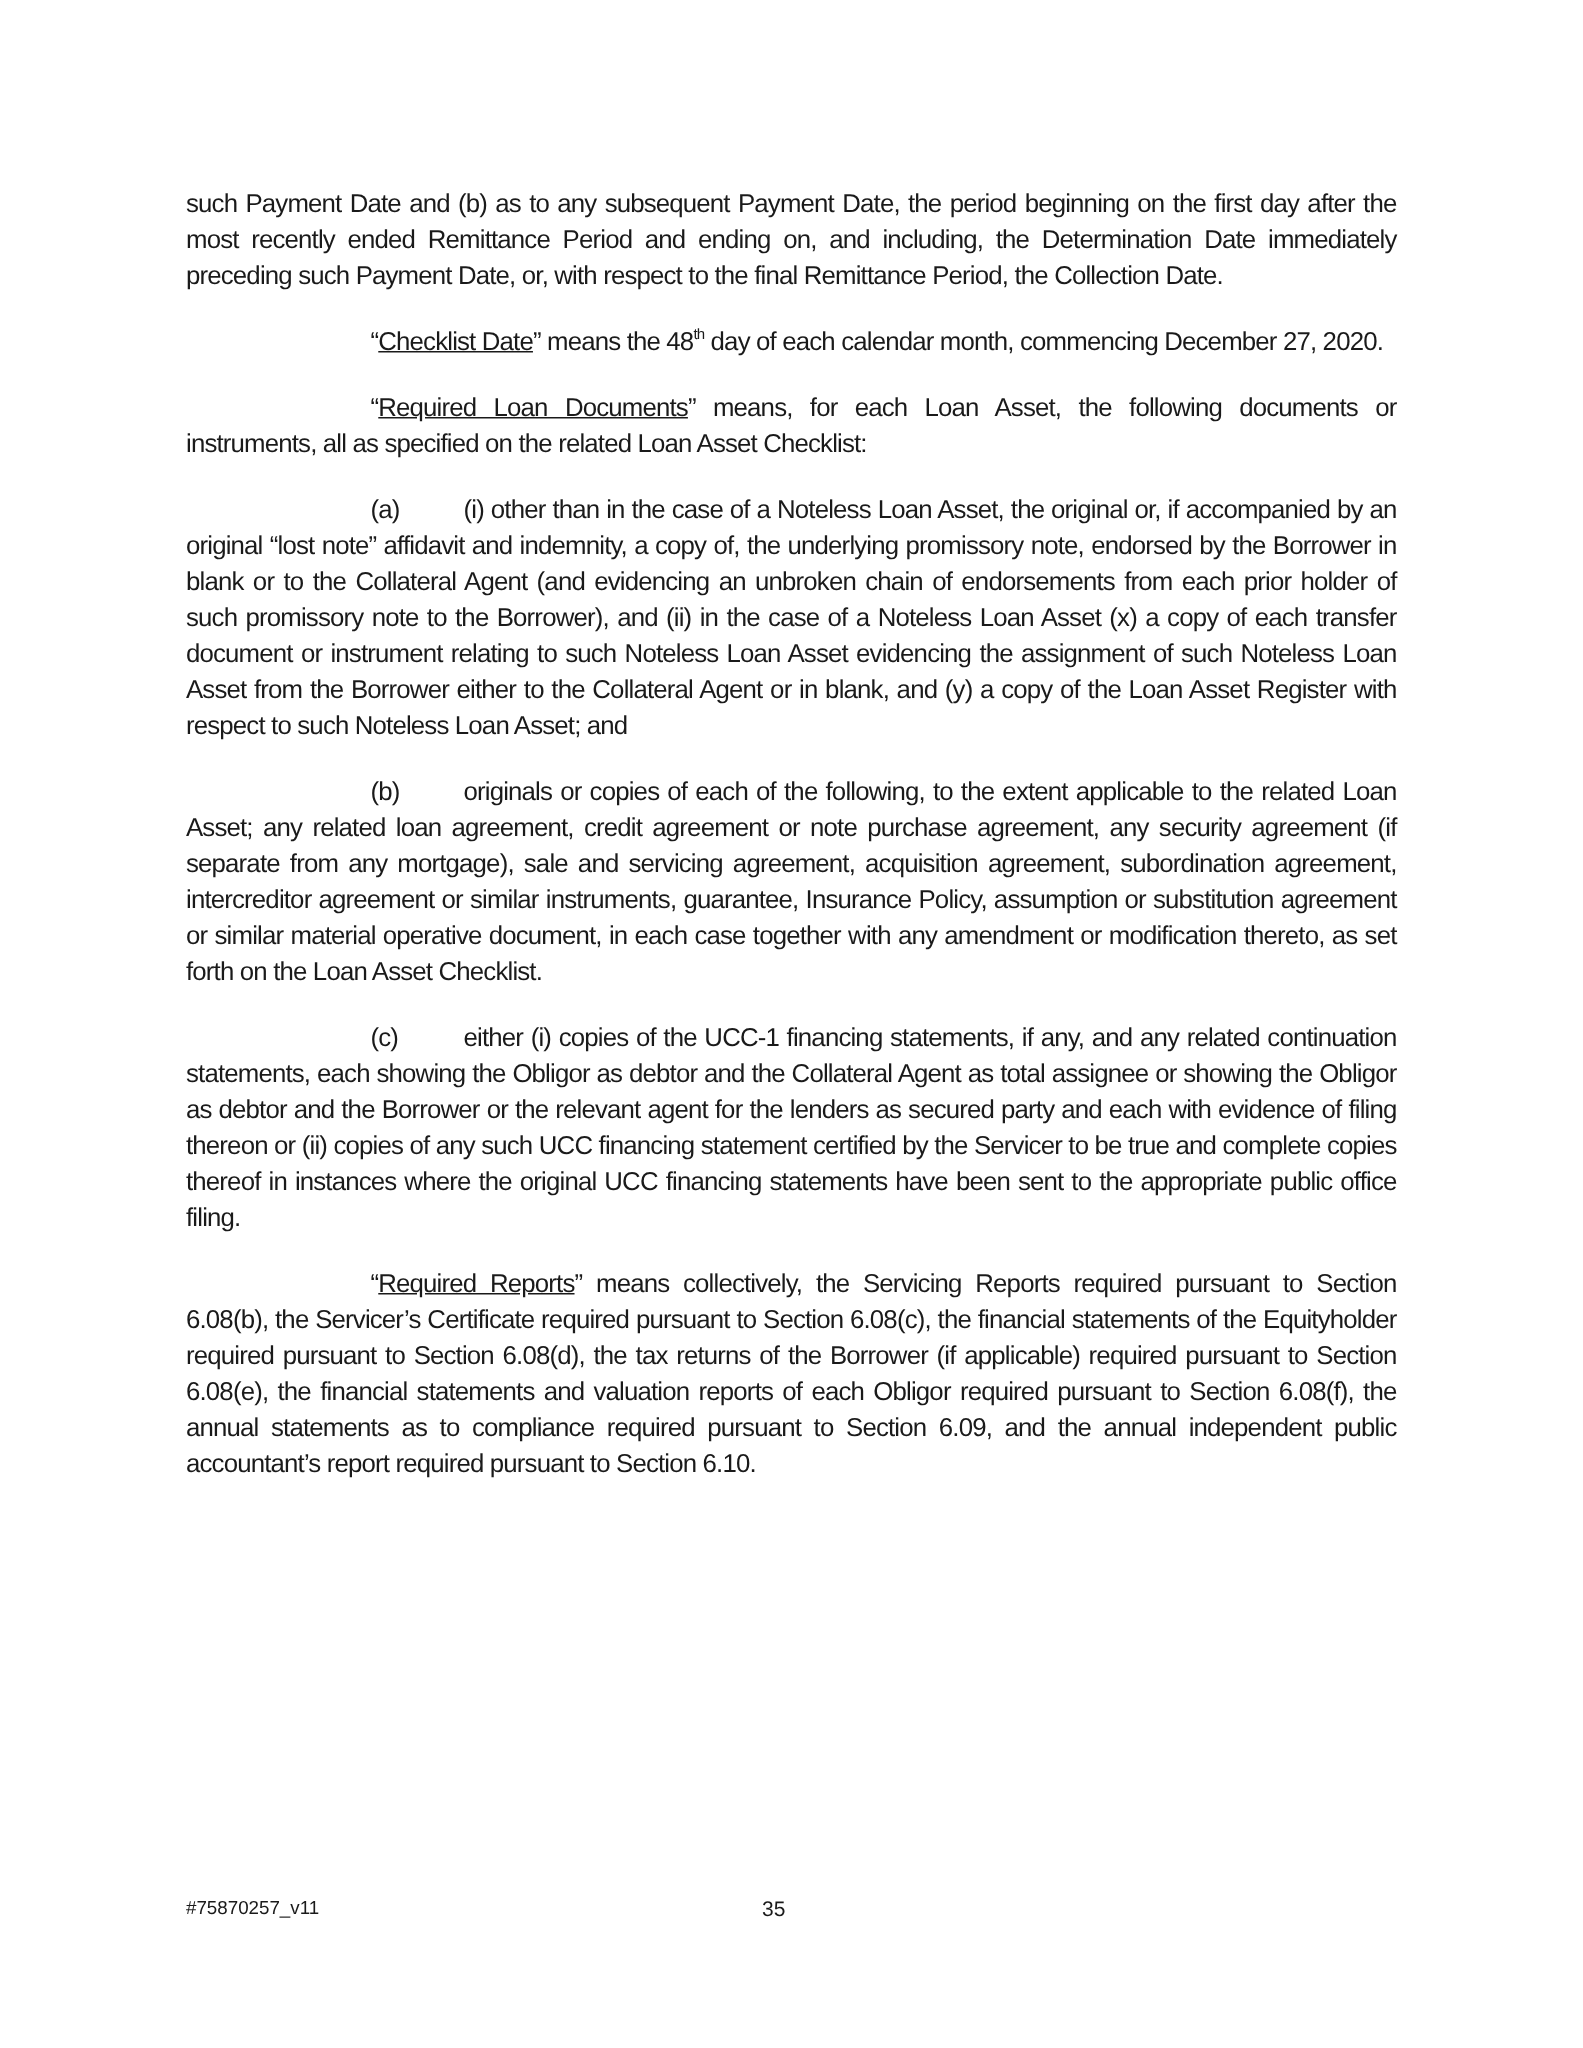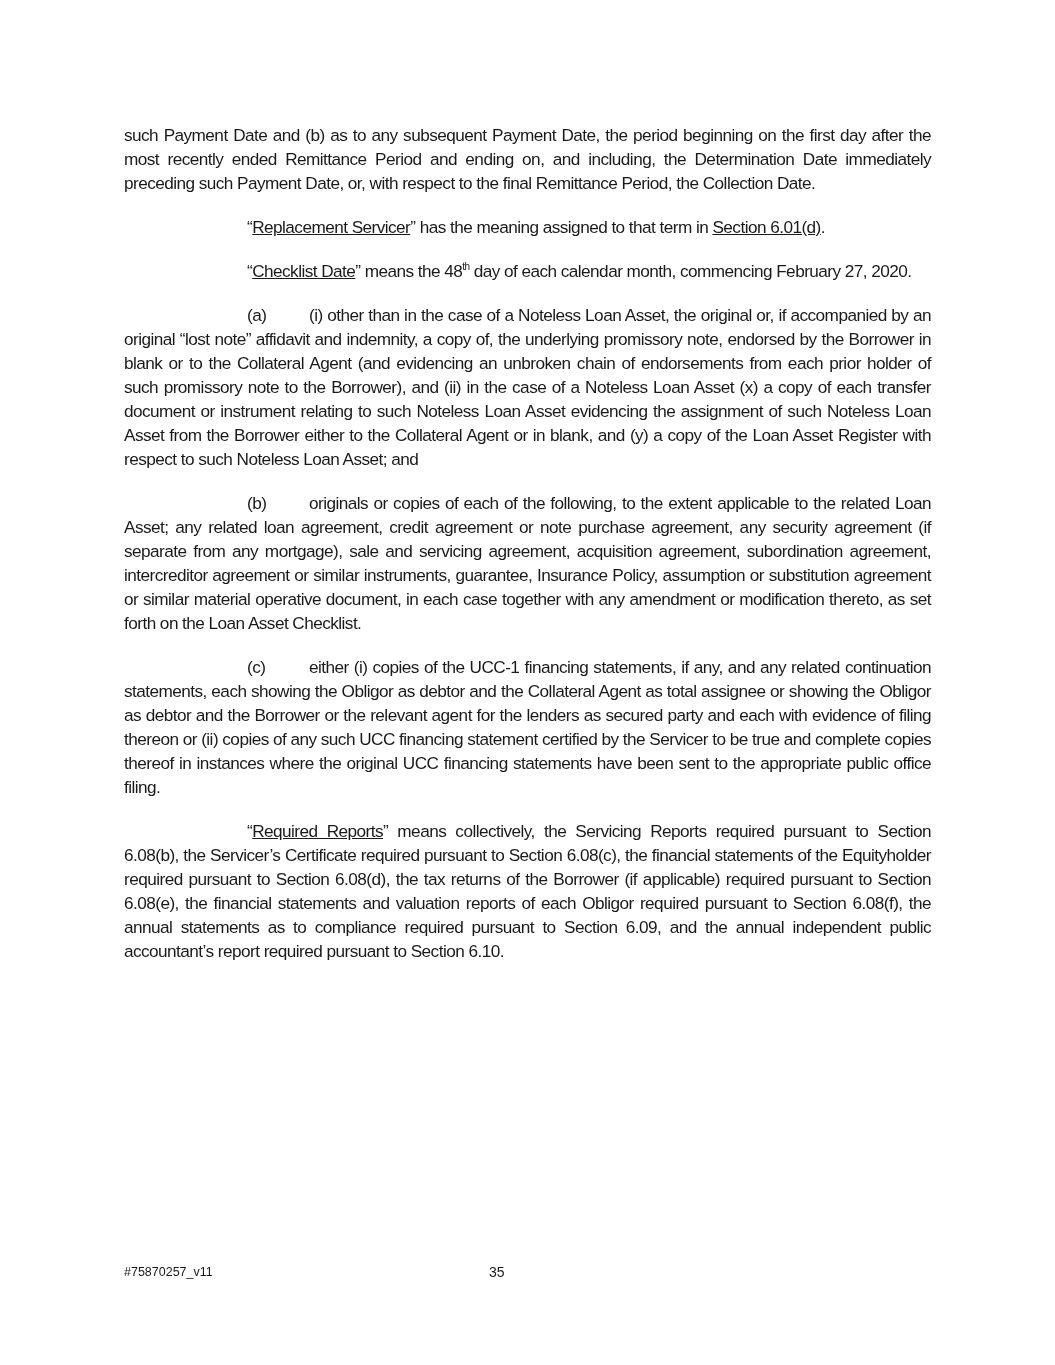--- a/index.html
+++ b/index.html
@@ -16,37 +16,37 @@
     .para { margin: 0 0 20px 0; text-align: justify; }
     .para.indent { text-indent: 123px; }
     .u { text-decoration: underline; }
     sup { font-size: 10px; line-height: 0; vertical-align: 7px; }
     .label-tab { display: inline-block; width: 62px; text-indent: 0; }
     .footer-id {
       position: absolute; left: 124px; top: 1265px;
       font-family: "Liberation Sans", sans-serif; font-size: 12.5px; color: #1a1a1a;
     }
     .footer-page {
-      position: absolute; left: 489px; top: 1264px;
+      position: absolute; left: 508px; top: 1264px;
       font-family: "Liberation Sans", sans-serif; font-size: 14px; color: #1a1a1a;
     }
   </style>
 </head>
 <body>
 
 <div class="page">
   <div class="body-text">
 
     <p class="para">such Payment Date and (b) as to any subsequent Payment Date, the period beginning on the first day after the most recently ended Remittance Period and ending on, and including, the Determination Date immediately preceding such Payment Date, or, with respect to the final Remittance Period, the Collection Date.</p>
 
-    <p class="para indent"><span>“</span><span class="u">Replacement Servicer</span><span>”</span><span> has the meaning assigned to that term in </span><span class="u">Section 6.01(d)</span><span>.</span></p>
 
-    <p class="para indent"><span>“</span><span class="u">Checklist Date</span><span>”</span><span> means the 48</span><sup>th</sup><span> day of each calendar month, commencing February 27, 2020.</span></p>
+    <p class="para indent"><span>“</span><span class="u">Checklist Date</span><span>”</span><span> means the 48</span><sup>th</sup><span> day of each calendar month, commencing December 27, 2020.</span></p>
 
 
+    <p class="para indent"><span>“</span><span class="u">Required Loan Documents</span><span>”</span><span> means, for each Loan Asset, the following documents or instruments, all as specified on the related Loan Asset Checklist:</span></p>
 
     <p class="para indent"><span class="label-tab">(a)</span><span>(i) other than in the case of a Noteless Loan Asset, the original or, if accompanied by an original “lost note” affidavit and indemnity, a copy of, the underlying promissory note, endorsed by the Borrower in blank or to the Collateral Agent (and evidencing an unbroken chain of endorsements from each prior holder of such promissory note to the Borrower), and (ii) in the case of a Noteless Loan Asset (x) a copy of each transfer document or instrument relating to such Noteless Loan Asset evidencing the assignment of such Noteless Loan Asset from the Borrower either to the Collateral Agent or in blank, and (y) a copy of the Loan Asset Register with respect to such Noteless Loan Asset; and</span></p>
 
     <p class="para indent"><span class="label-tab">(b)</span><span>originals or copies of each of the following, to the extent applicable to the related Loan Asset; any related loan agreement, credit agreement or note purchase agreement, any security agreement (if separate from any mortgage), sale and servicing agreement, acquisition agreement, subordination agreement, intercreditor agreement or similar instruments, guarantee, Insurance Policy, assumption or substitution agreement or similar material operative document, in each case together with any amendment or modification thereto, as set forth on the Loan Asset Checklist.</span></p>
 
     <p class="para indent"><span class="label-tab">(c)</span><span>either (i) copies of the UCC-1 financing statements, if any, and any related continuation statements, each showing the Obligor as debtor and the Collateral Agent as total assignee or showing the Obligor as debtor and the Borrower or the relevant agent for the lenders as secured party and each with evidence of filing thereon or (ii) copies of any such UCC financing statement certified by the Servicer to be true and complete copies thereof in instances where the original UCC financing statements have been sent to the appropriate public office filing.</span></p>
 
     <p class="para indent"><span>“</span><span class="u">Required Reports</span><span>”</span><span> means collectively, the Servicing Reports required pursuant to Section 6.08(b), the Servicer’s Certificate required pursuant to Section 6.08(c), the financial statements of the Equityholder required pursuant to Section 6.08(d), the tax returns of the Borrower (if applicable) required pursuant to Section 6.08(e), the financial statements and valuation reports of each Obligor required pursuant to Section 6.08(f), the annual statements as to compliance required pursuant to Section 6.09, and the annual independent public accountant’s report required pursuant to Section 6.10.</span></p>
 
   </div>

